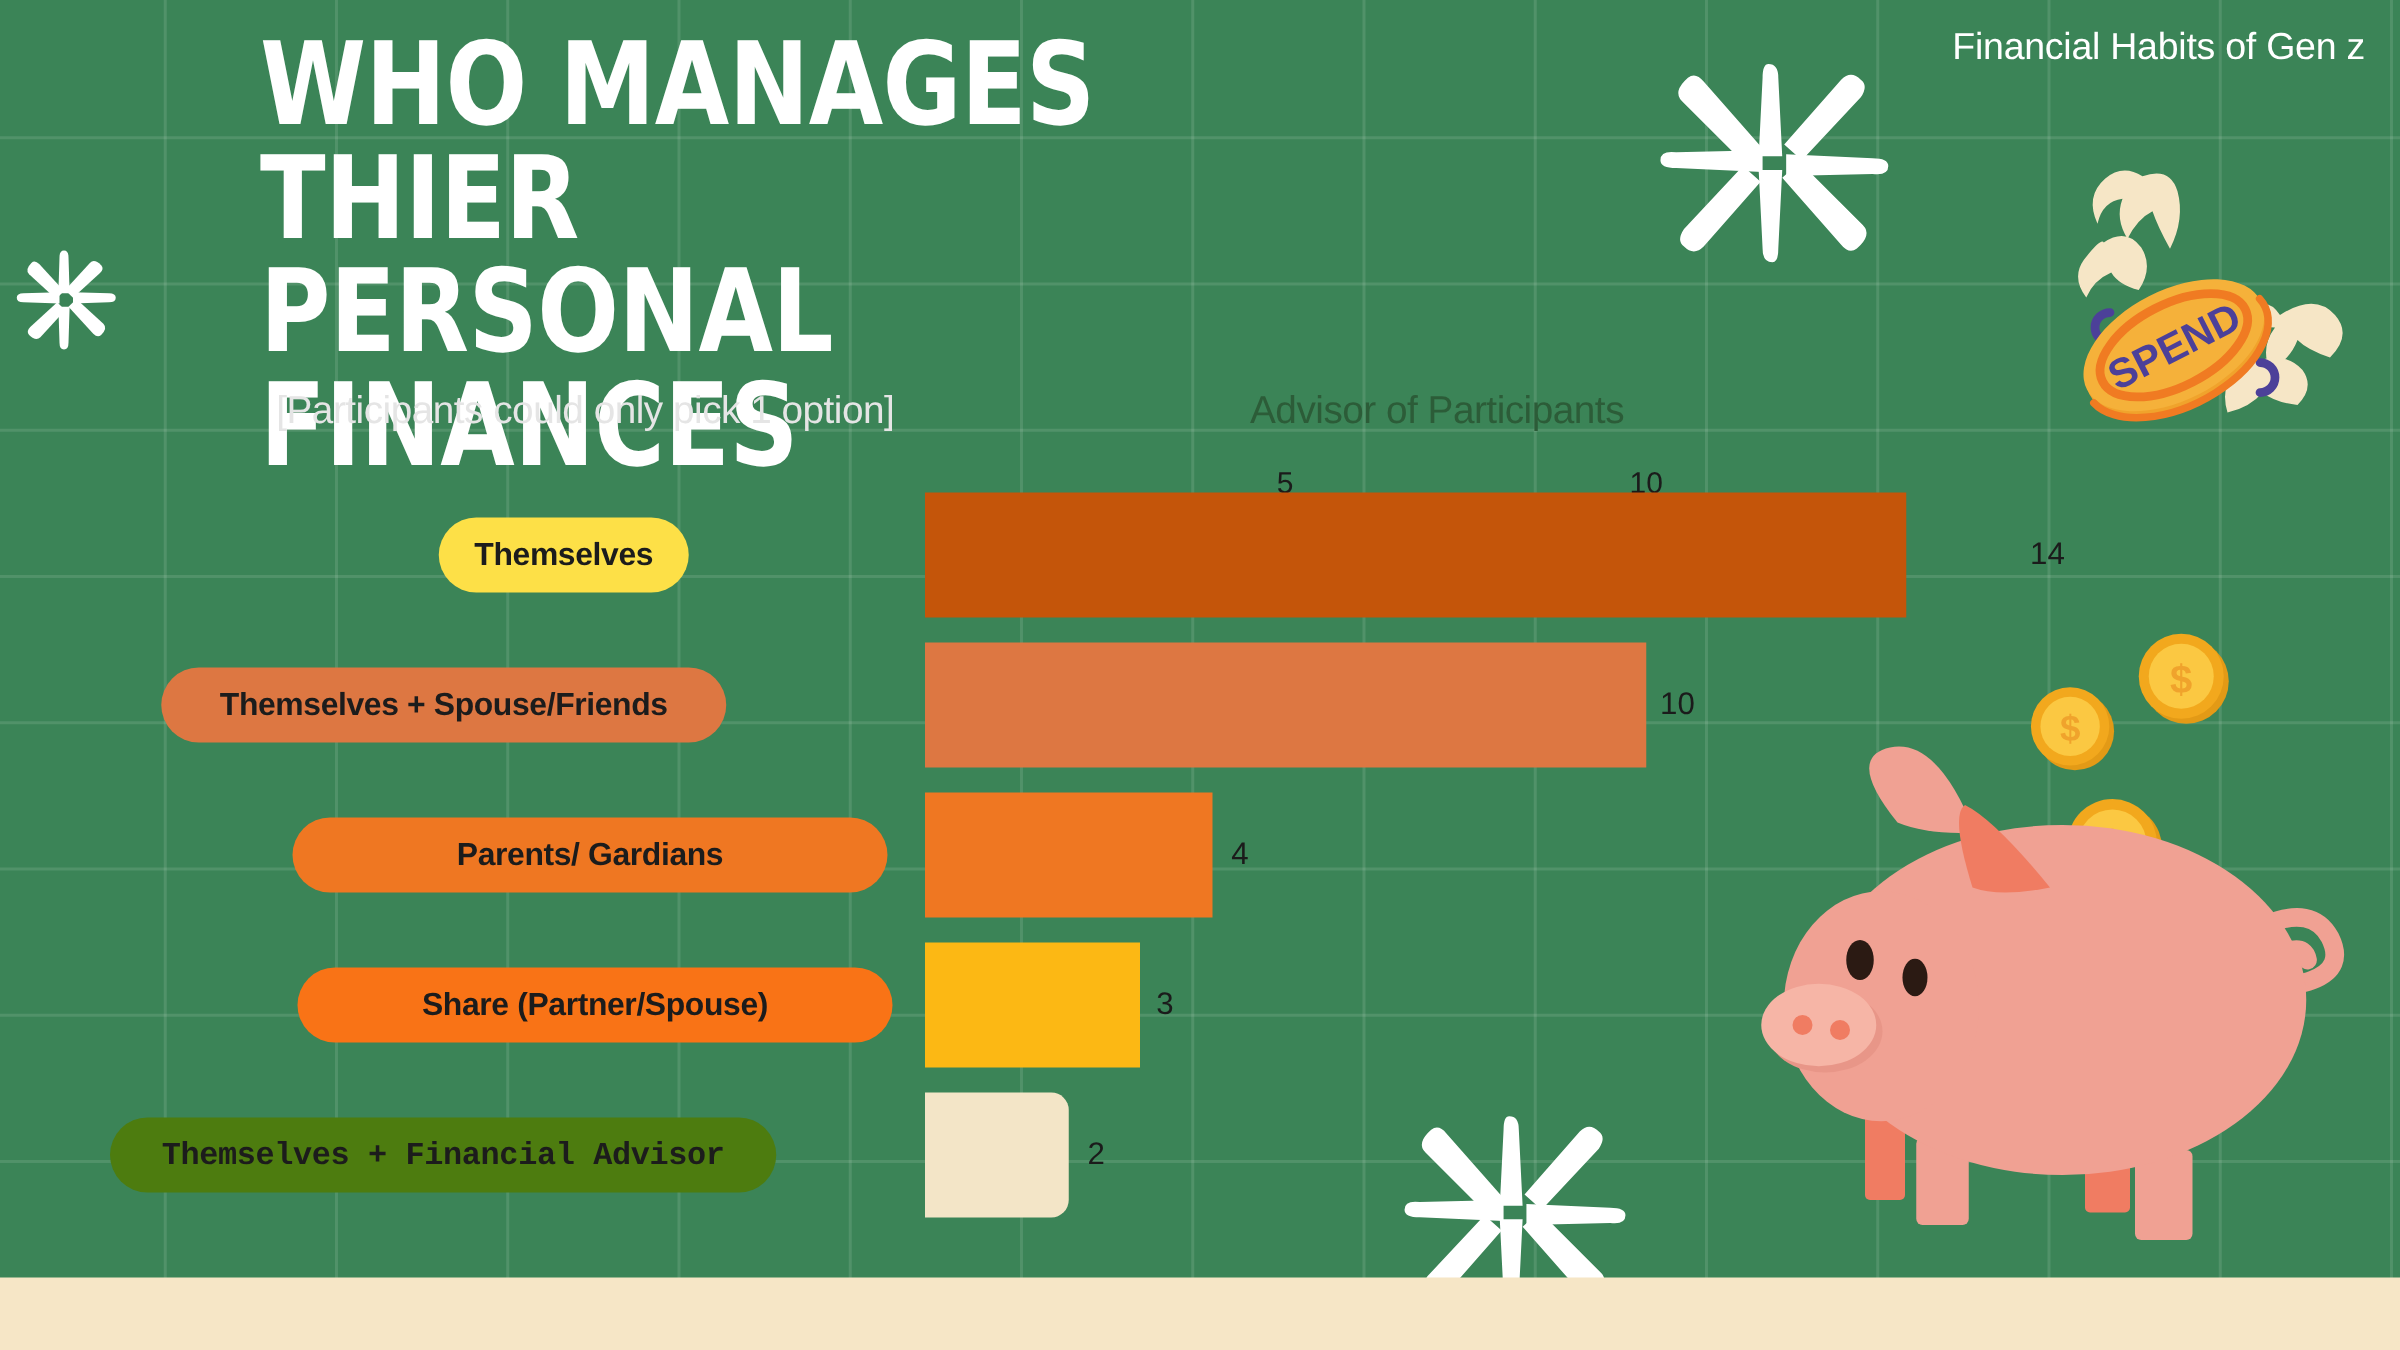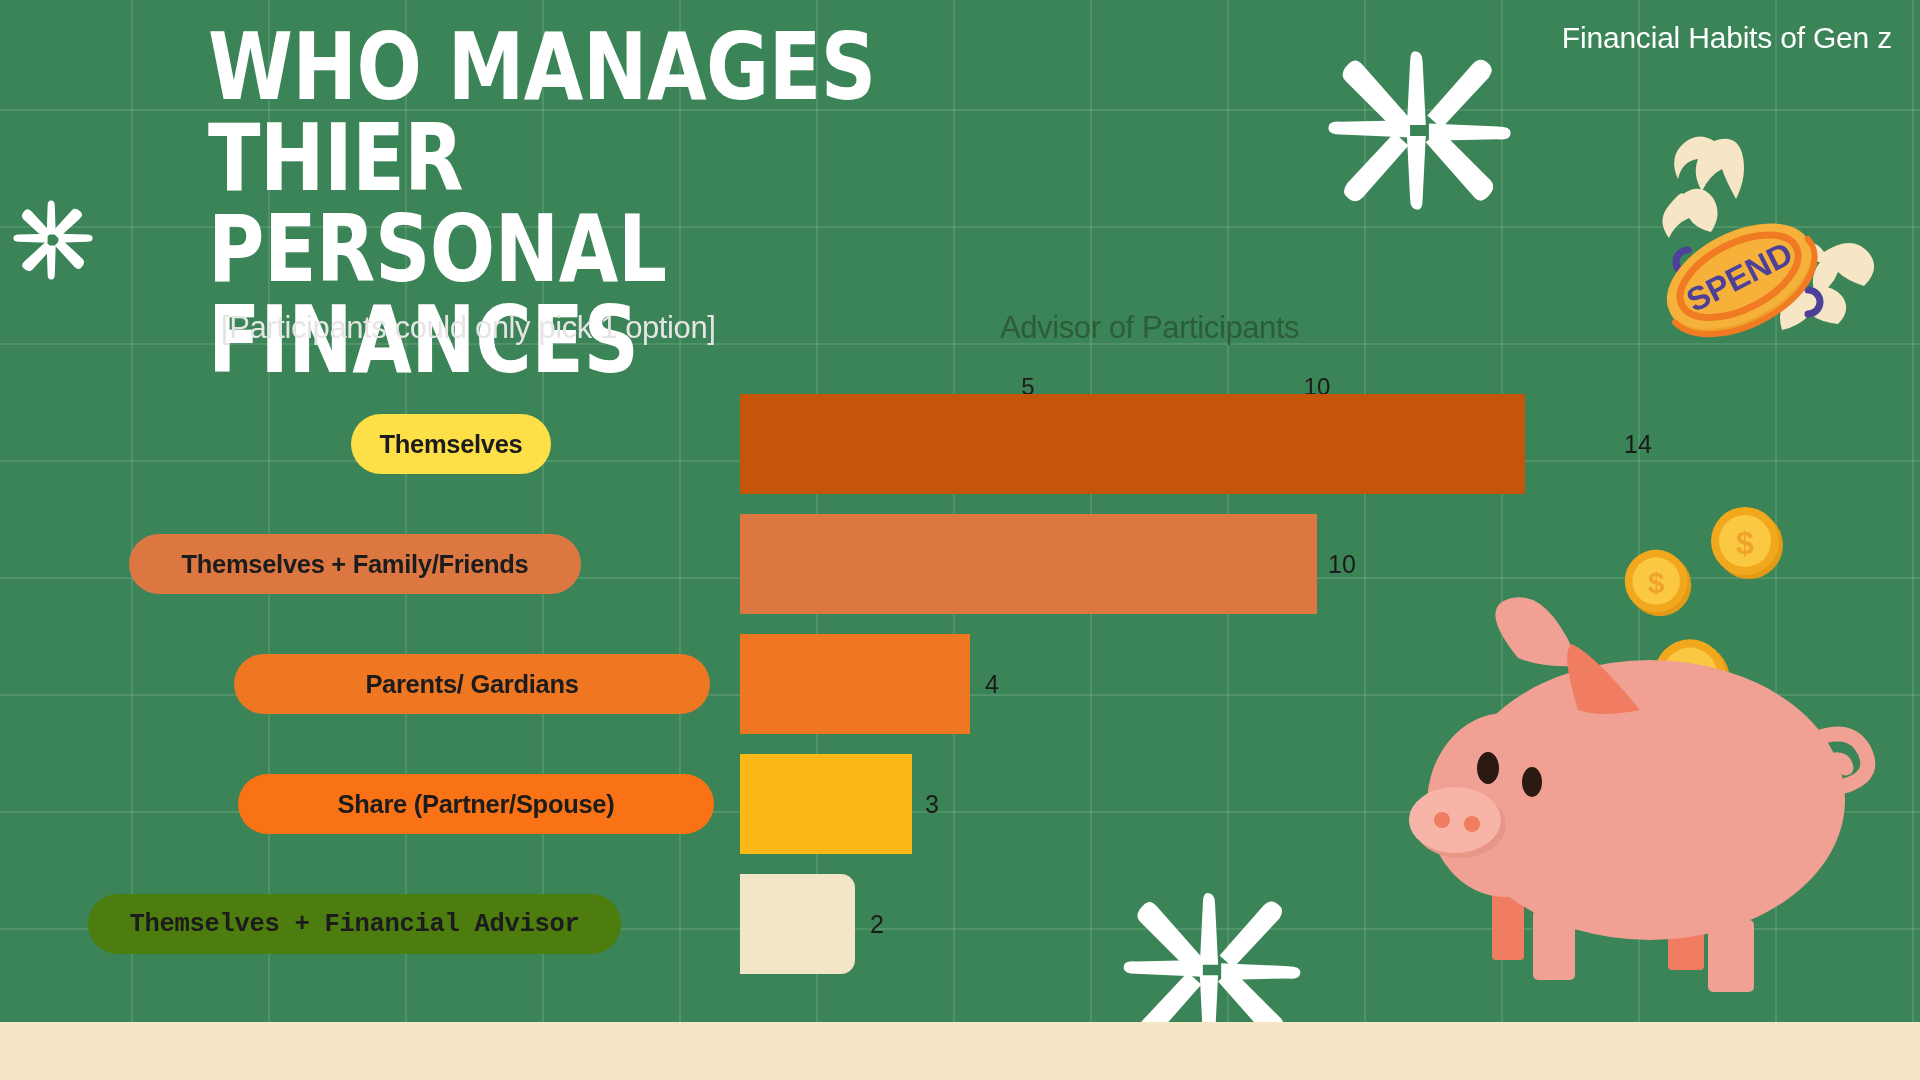--- a/index.html
+++ b/index.html
@@ -245,21 +245,21 @@
   <div class="row" style="top:394px;">
     <div class="pill" style="left:351px; width:200px; background:#fde047;">
       <span>Themselves</span>
     </div>
     <div class="bar" style="width:785px; background:#c4550a;"></div>
     <div class="bar-value" style="left:1584px;margin-left:40px;">14</div>
   </div>
 
   <div class="row" style="top:514px;">
     <div class="pill" style="left:129px; width:452px; background:#dd7742;">
-      <span>Themselves + Family/Friends</span>
+      <span>Themselves + Spouse/Friends</span>
     </div>
     <div class="bar" style="width:577px; background:#dd7742;"></div>
     <div class="bar-value" style="left:1328px;">10</div>
   </div>
 
   <div class="row" style="top:634px;">
     <div class="pill" style="left:234px; width:476px; background:#ef7722;text-align:right;">
       <span>Parents/ Gardians</span>
     </div>
     <div class="bar" style="width:230px; background:#ef7722;"></div>

